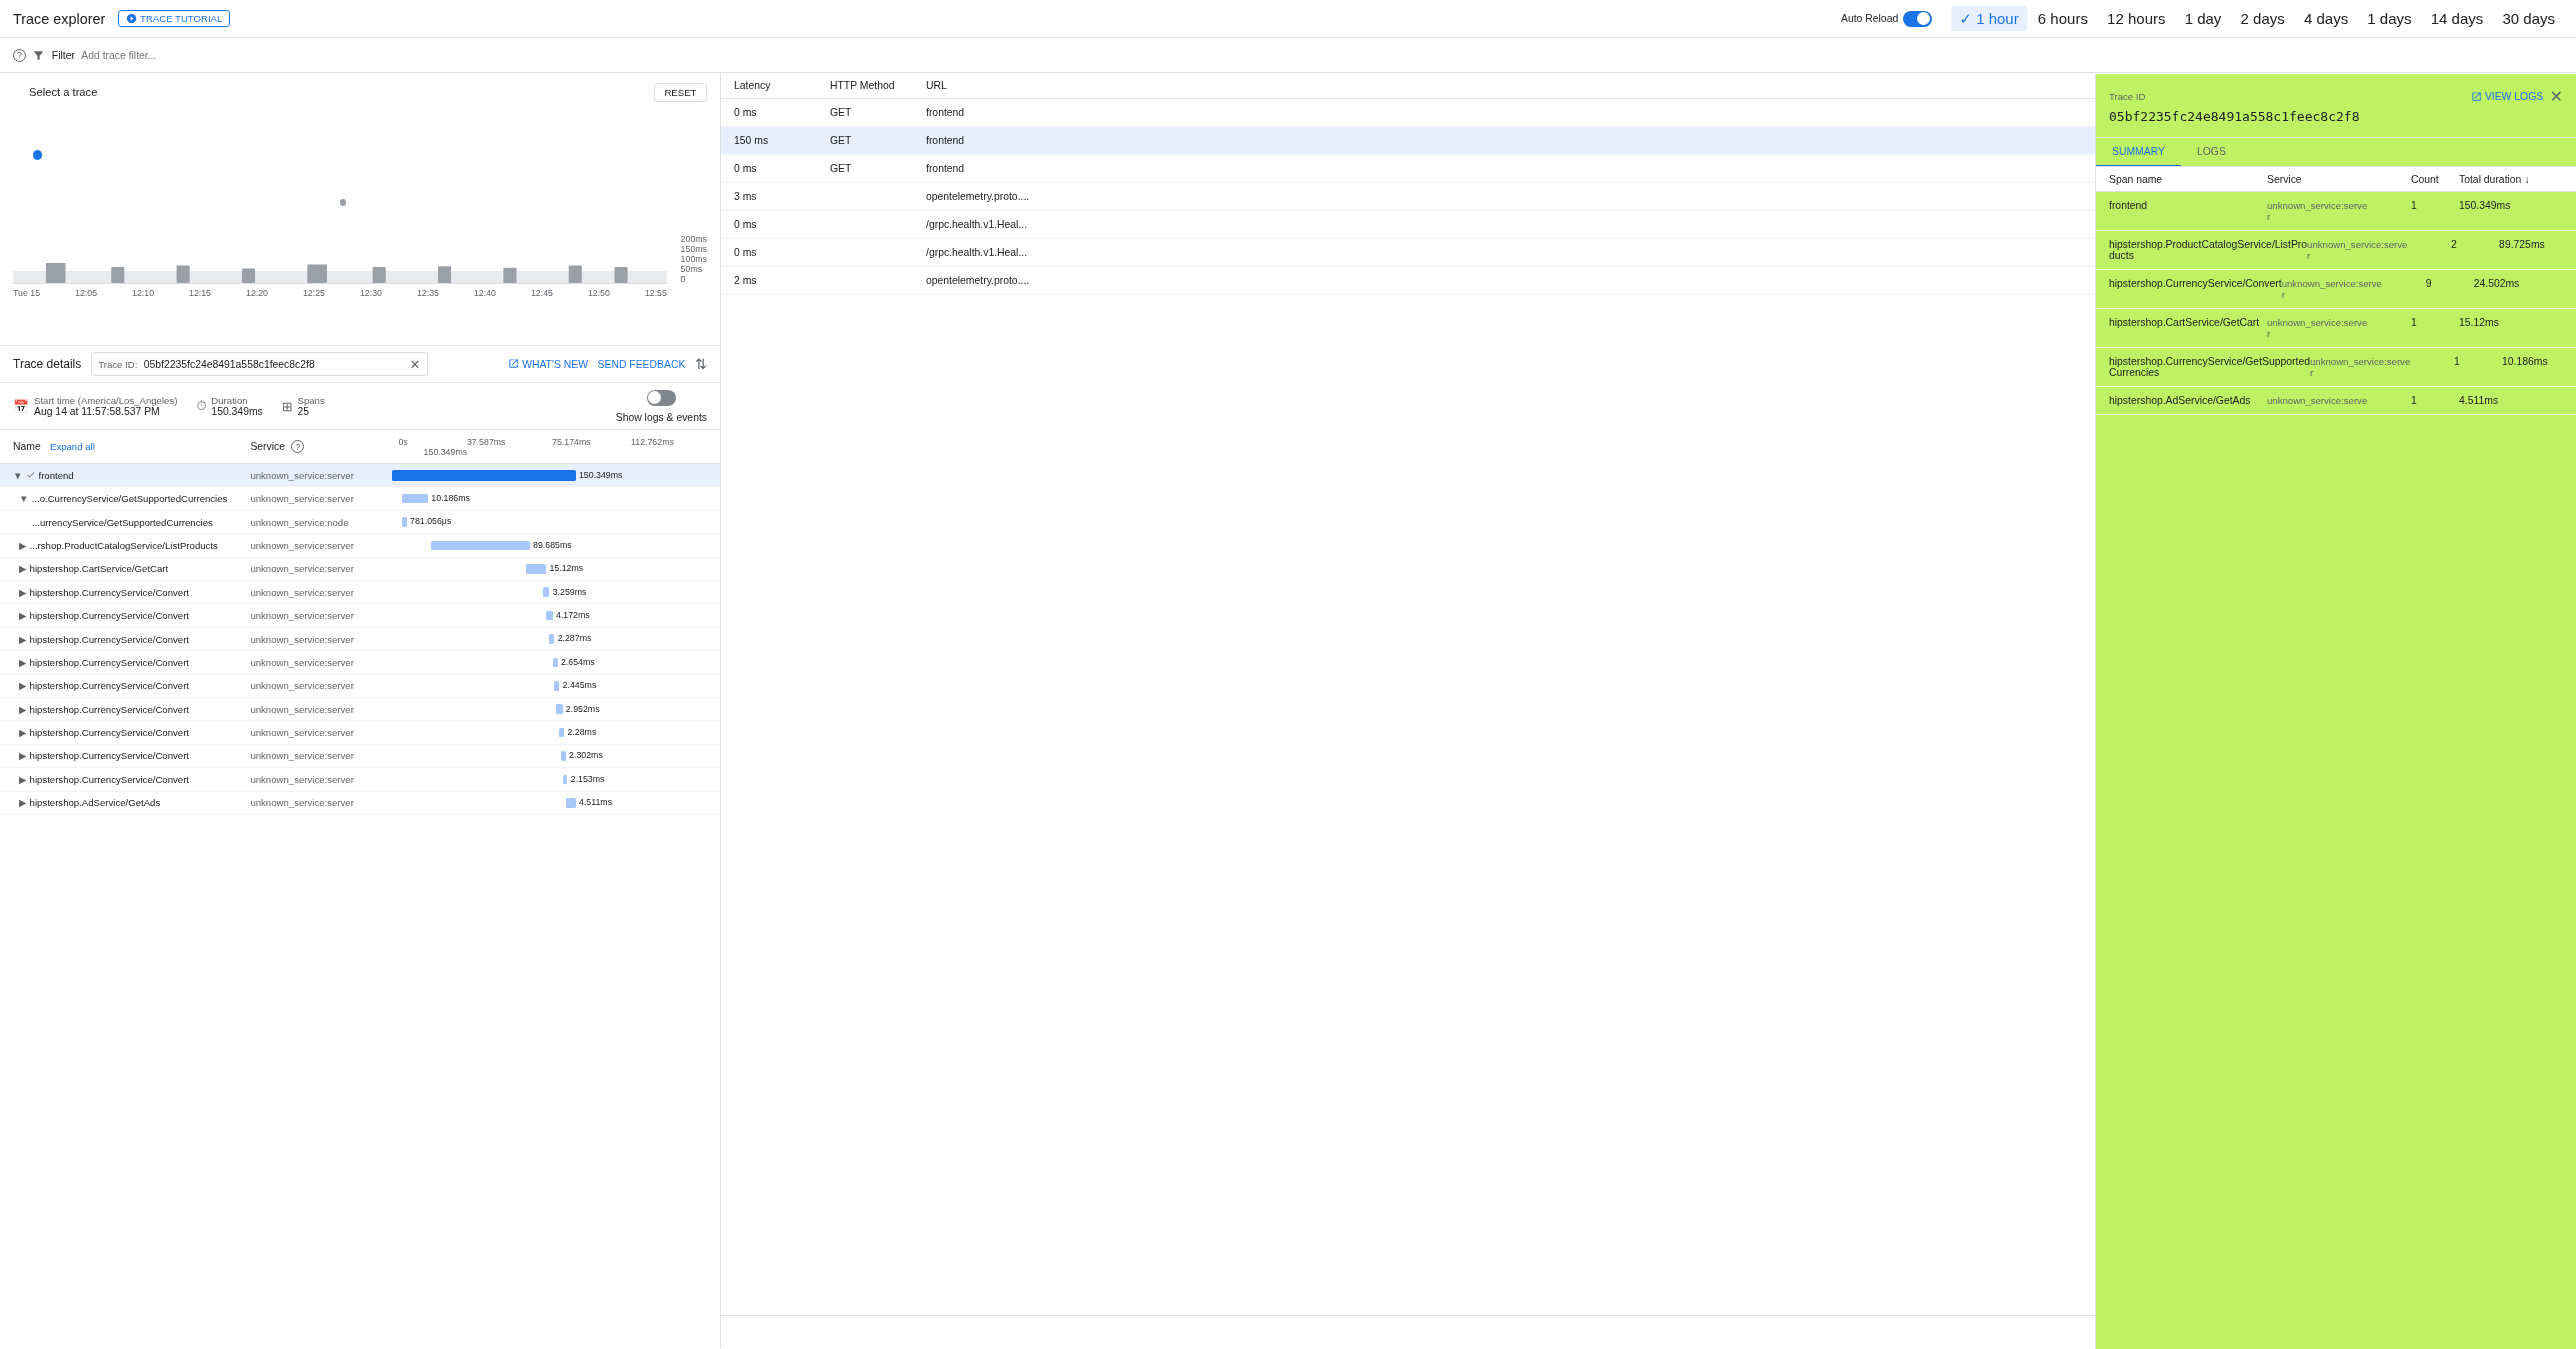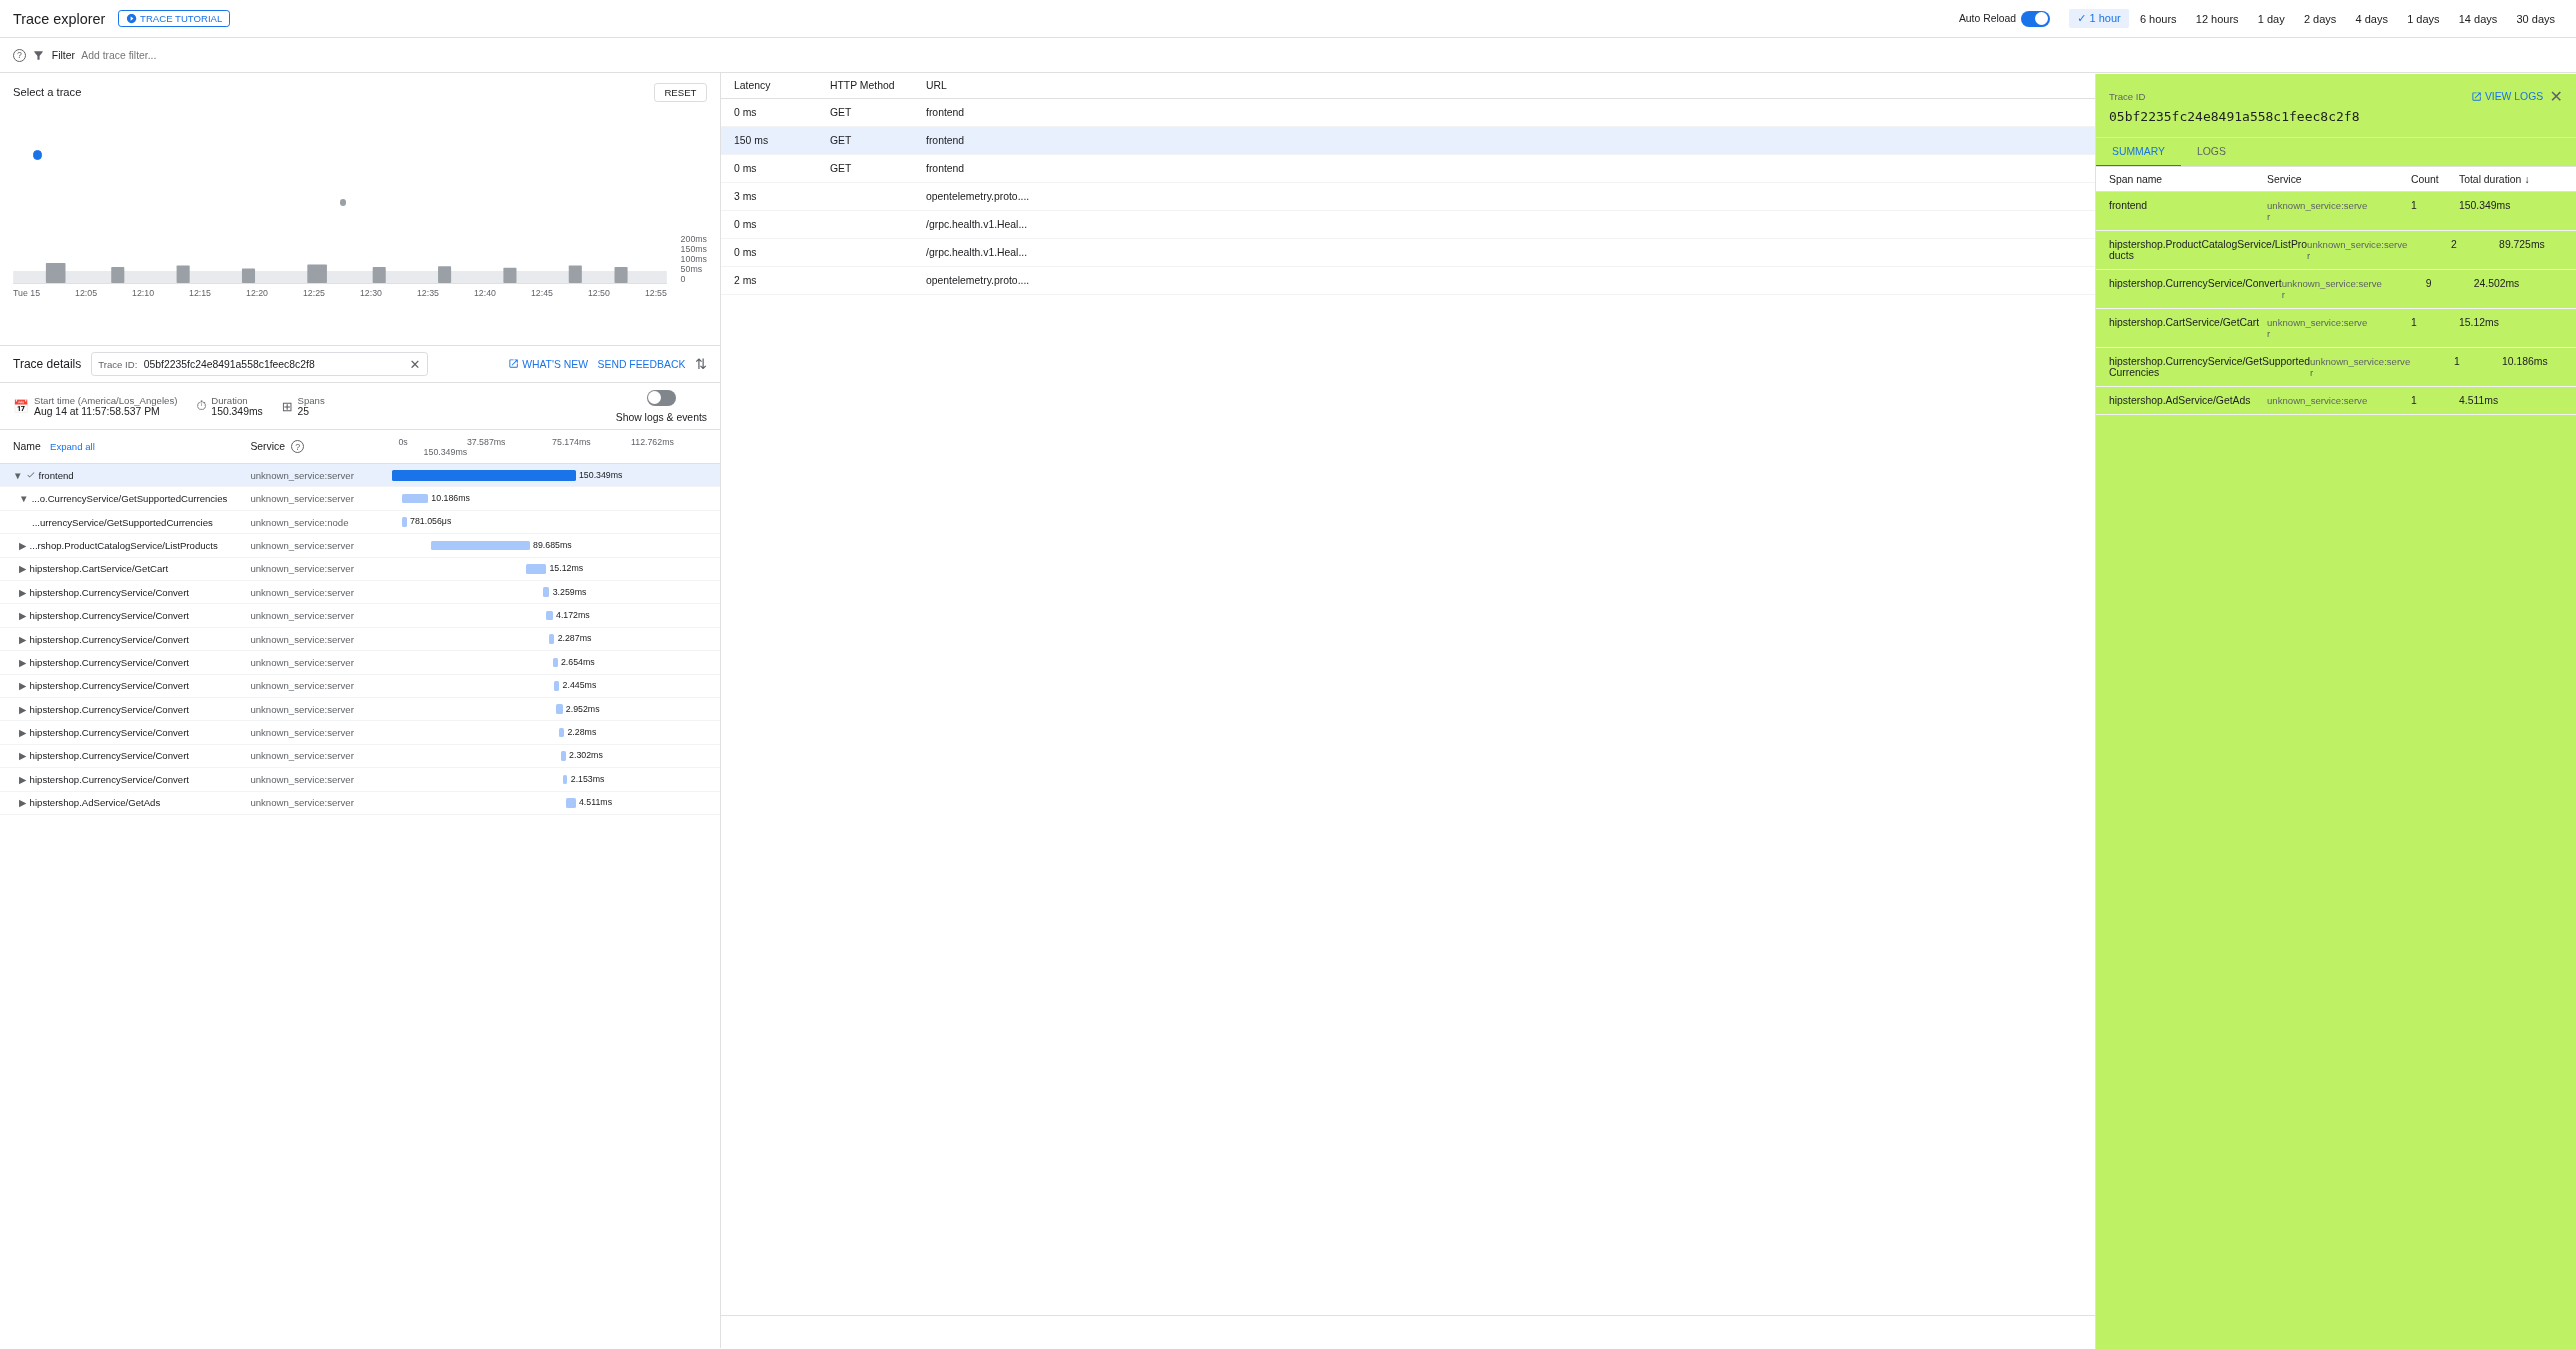--- a/index.html
+++ b/index.html
@@ -22,21 +22,21 @@
     .toggle-switch {
       width: 29px; height: 16px; background: #1a73e8; border-radius: 8px;
       position: relative; cursor: pointer;
     }
     .toggle-switch::after {
       content: ''; position: absolute; width: 13px; height: 13px;
       background: #fff; border-radius: 50%; top: 1.6px; right: 1.6px;
     }
     .time-btn {
       padding: 3.2px 8px; border-radius: 2px; border: none; background: transparent;
-      font-size: 11px; cursor: pointer; color: #202124;
+      font-size: 15px; cursor: pointer; color: #202124;
     }
     .time-btn.active {
       background: #e8f0fe; color: #1a73e8; font-weight: 500;
     }
 
     
     .filter-bar {
       display: flex; align-items: center; padding: 6.4px 13px; gap: 6.4px;
       border-bottom: 0.8px solid #e0e0e0; height: 35px;
     }
@@ -47,21 +47,21 @@
     
     .main-layout {
       display: flex; height: calc(100vh - 74px);
     }
 
     
     .left-panel { flex: 0 0 721px; border-right: 0.8px solid #e0e0e0; display: flex; flex-direction: column; }
 
     
     .chart-section { flex: 0 0 273px; border-bottom: 0.8px solid #e0e0e0; position: relative; padding: 6.4px 0; }
-    .chart-header { display: flex; align-items: center; justify-content: space-between; padding: 3.2px 13px 6.4px; }
+    .chart-header { display: flex; align-items: center; justify-content: space-between; padding: 3.2px 13px 6.4px; margin-left: 16px; }
     .chart-title { font-size: 11.2px; color: #202124; }
     .reset-btn {
       border: 0.8px solid #dadce0; background: #fff; padding: 3.2px 9.6px;
       border-radius: 3.2px; font-size: 9.6px; cursor: pointer; color: #202124;
     }
     .chart-area { position: relative; height: 208px; margin: 0 13px; }
     .chart-y-labels {
       position: absolute; right: 0; top: 0; height: 176px;
       display: flex; flex-direction: column; justify-content: flex-end;
       font-size: 8.8px; color: #5f6368;

